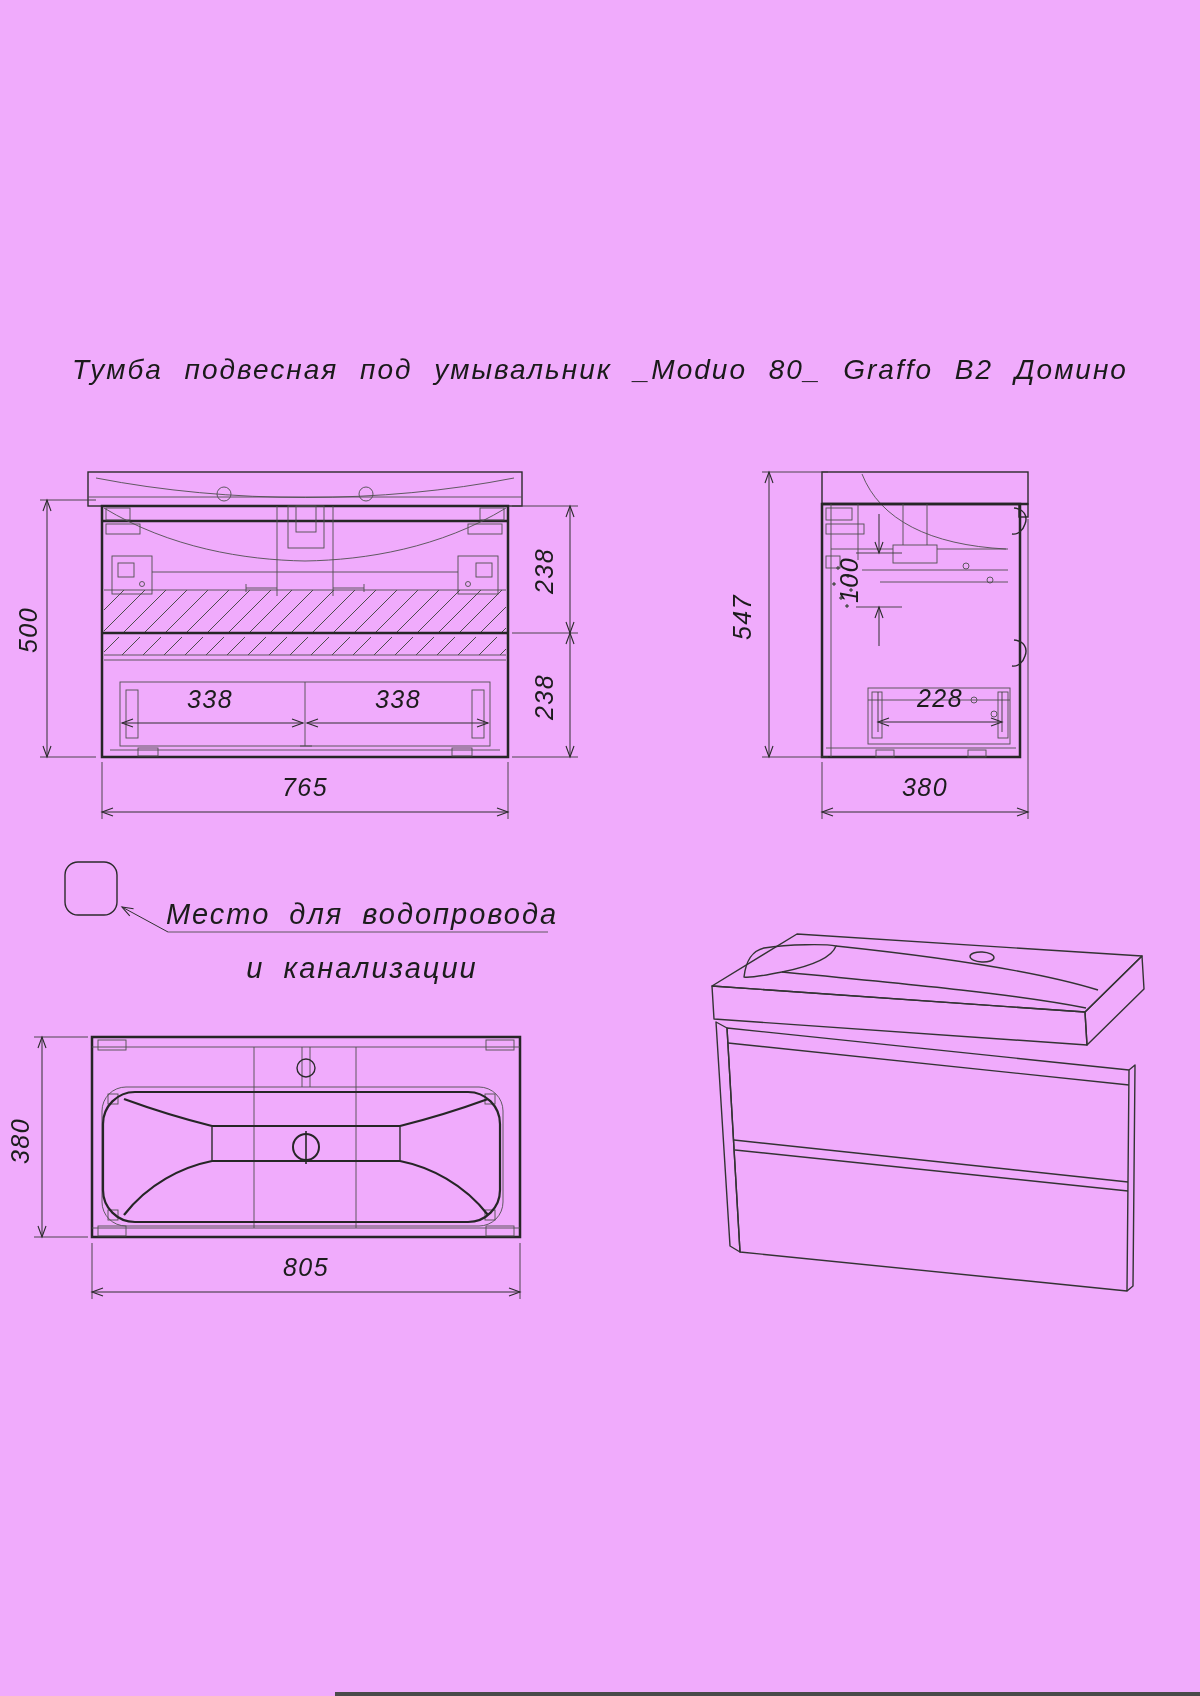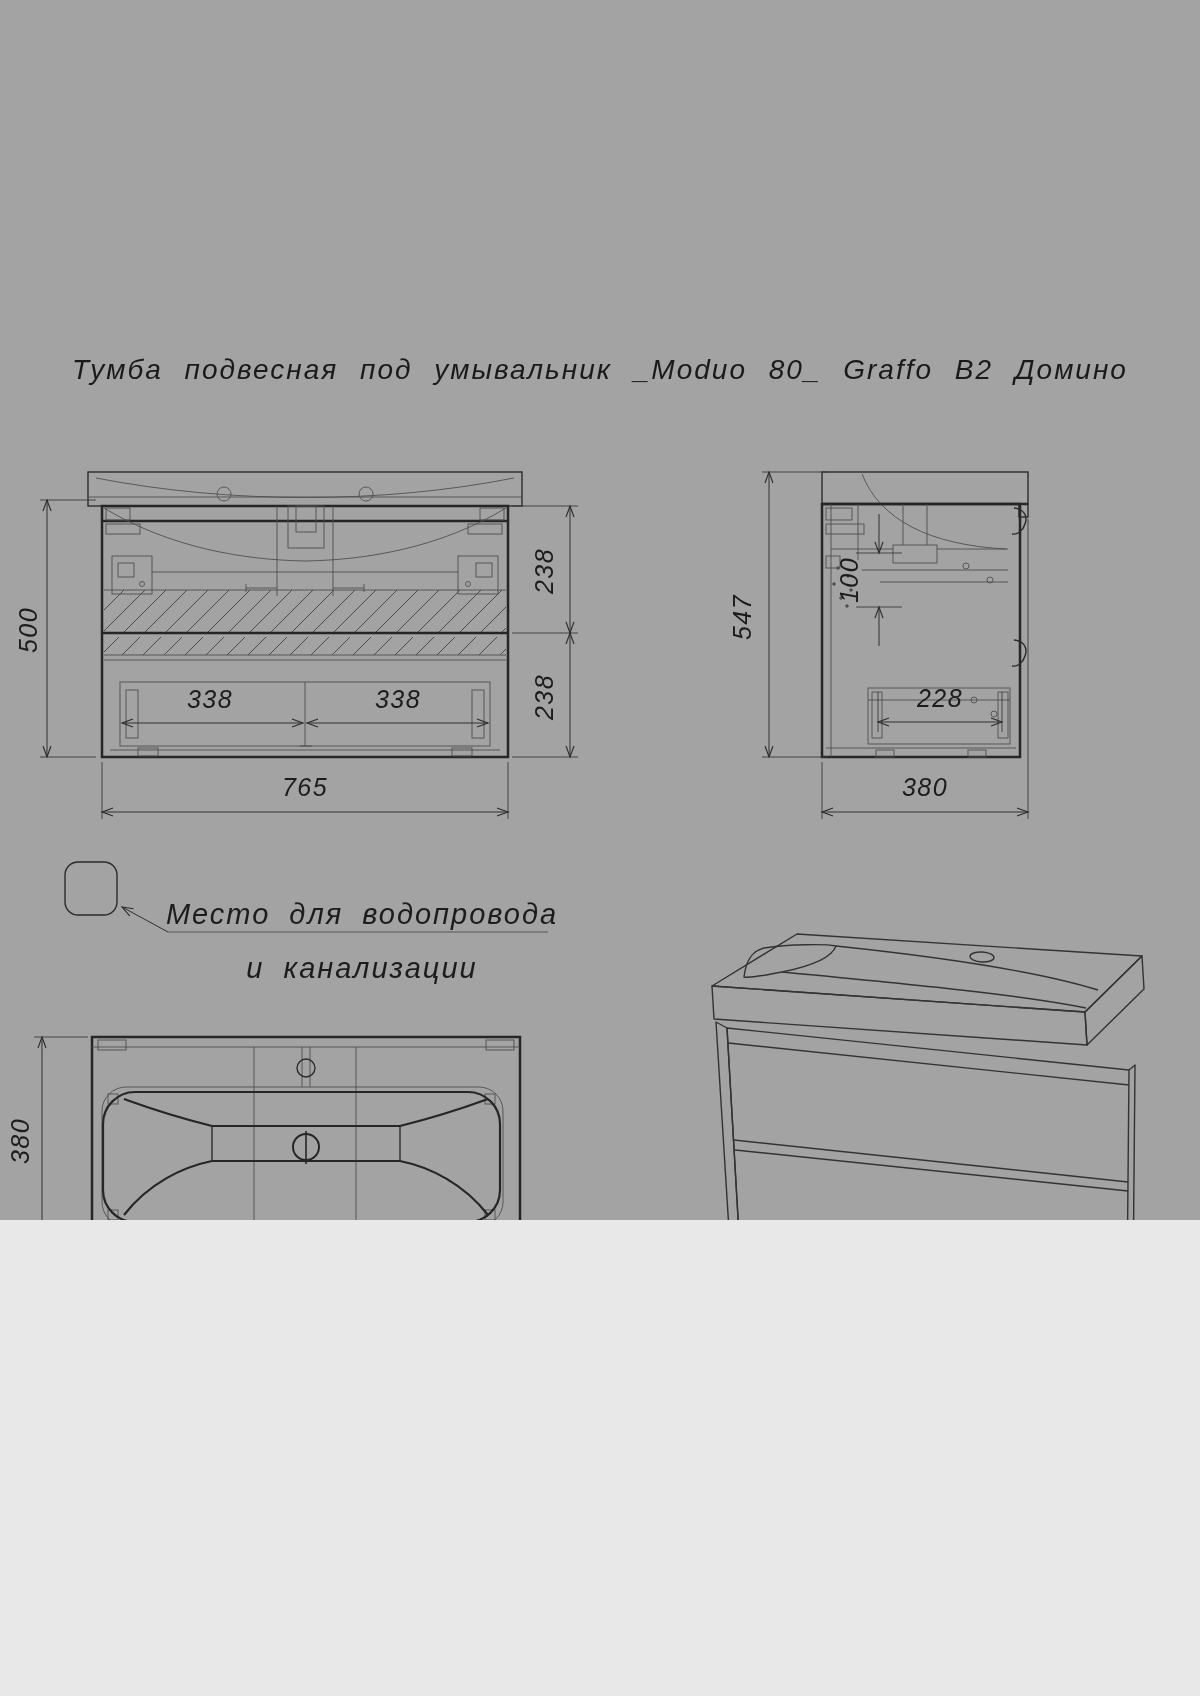--- a/index.html
+++ b/index.html
@@ -1,16 +1,16 @@
 <!DOCTYPE html>
 <html><head>
 <meta charset="utf-8">
 <style>
   html,body{margin:0;padding:0;background:#e8e8e8;}
-  .page{position:relative;width:1200px;height:1220px;background:#a3a3a3;margin:0 auto;
+  .page{position:relative;width:1200px;height:1696px;background:#f0abfc;margin:0 auto;
         font-family:"Liberation Sans",sans-serif;overflow:hidden;}
   .title{position:absolute;top:354px;left:0;width:1200px;text-align:center;
          font-style:italic;font-size:28px;letter-spacing:2px;word-spacing:12px;
          color:#1a1a1a;white-space:nowrap;}
   svg.drawing{position:absolute;left:0;top:0;}
   svg .thick{fill:none;stroke:#262626;stroke-width:2.5;}
   svg .med{fill:none;stroke:#2b2b2b;stroke-width:1.4;}
   svg .thin{fill:none;stroke:#4f4f4f;stroke-width:0.9;}
   svg .dim{fill:none;stroke:#303030;stroke-width:1;}
   svg .ext{fill:none;stroke:#3a3a3a;stroke-width:0.9;}

